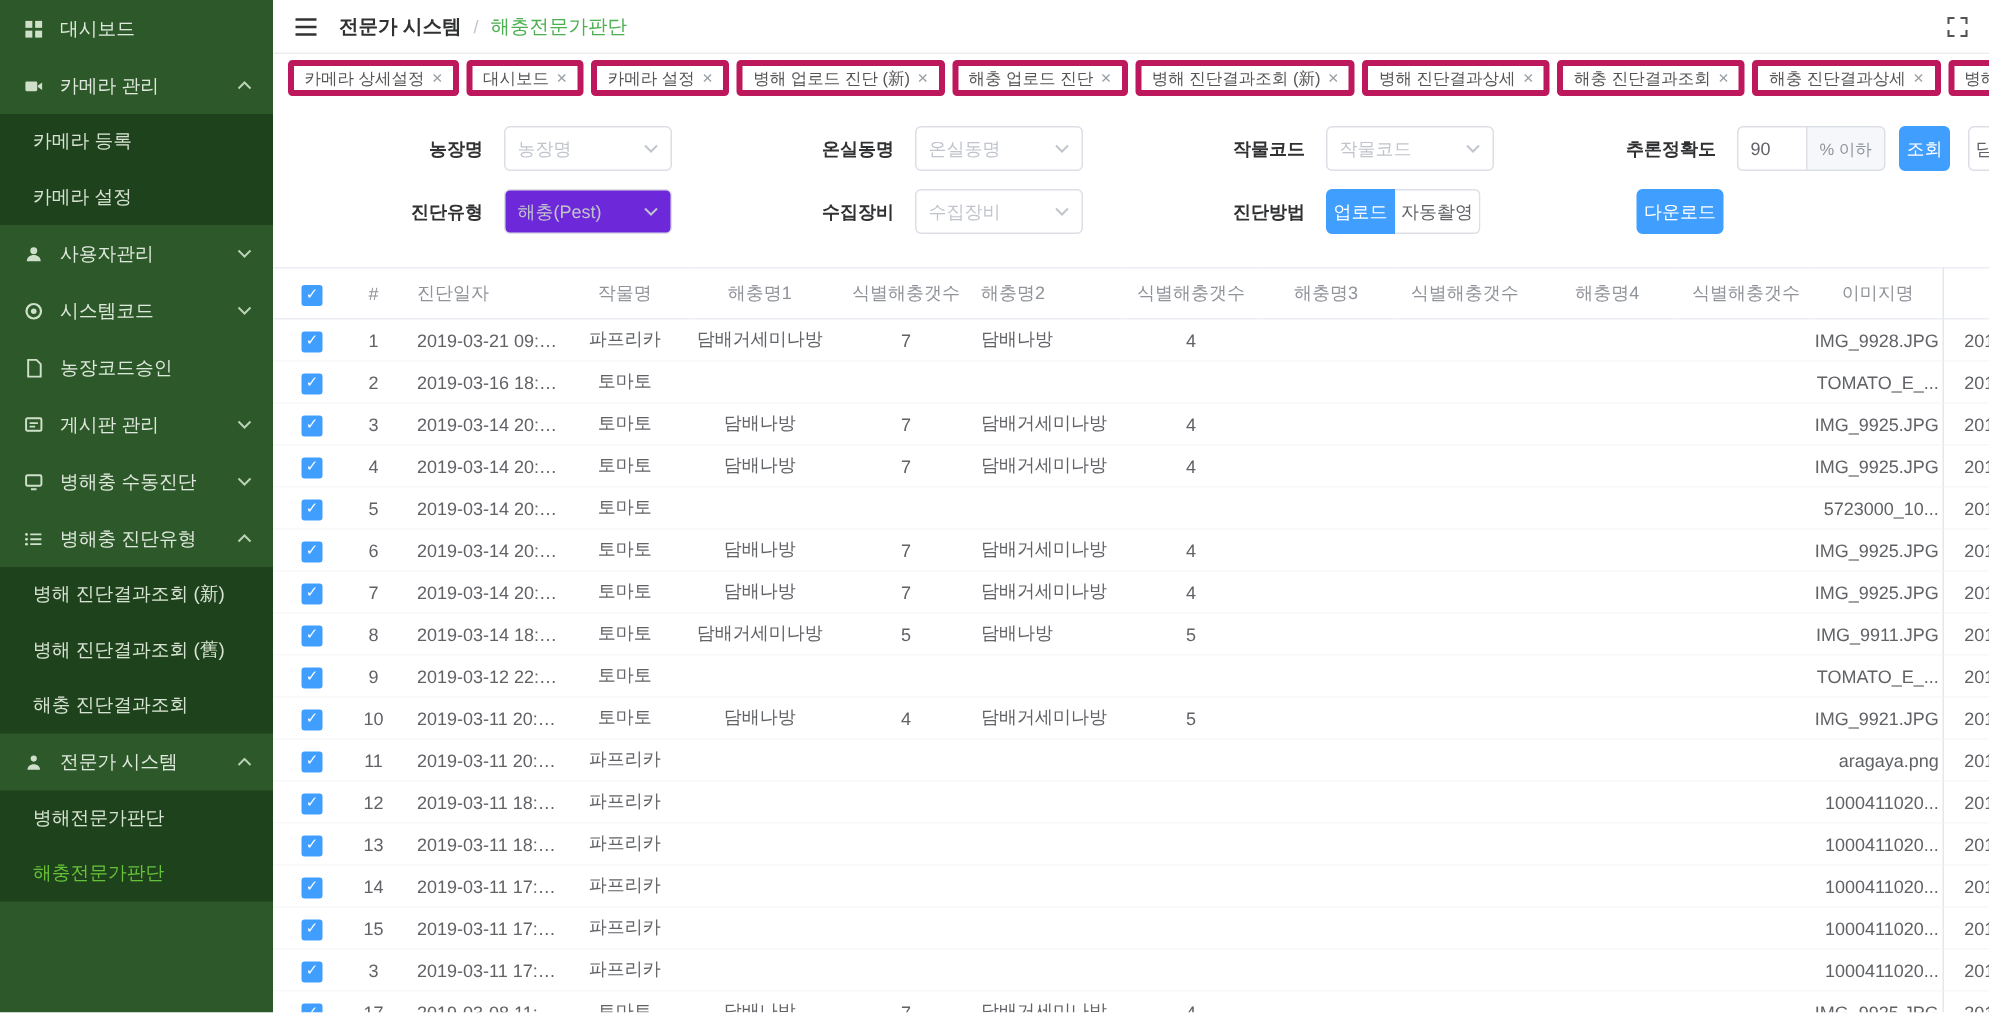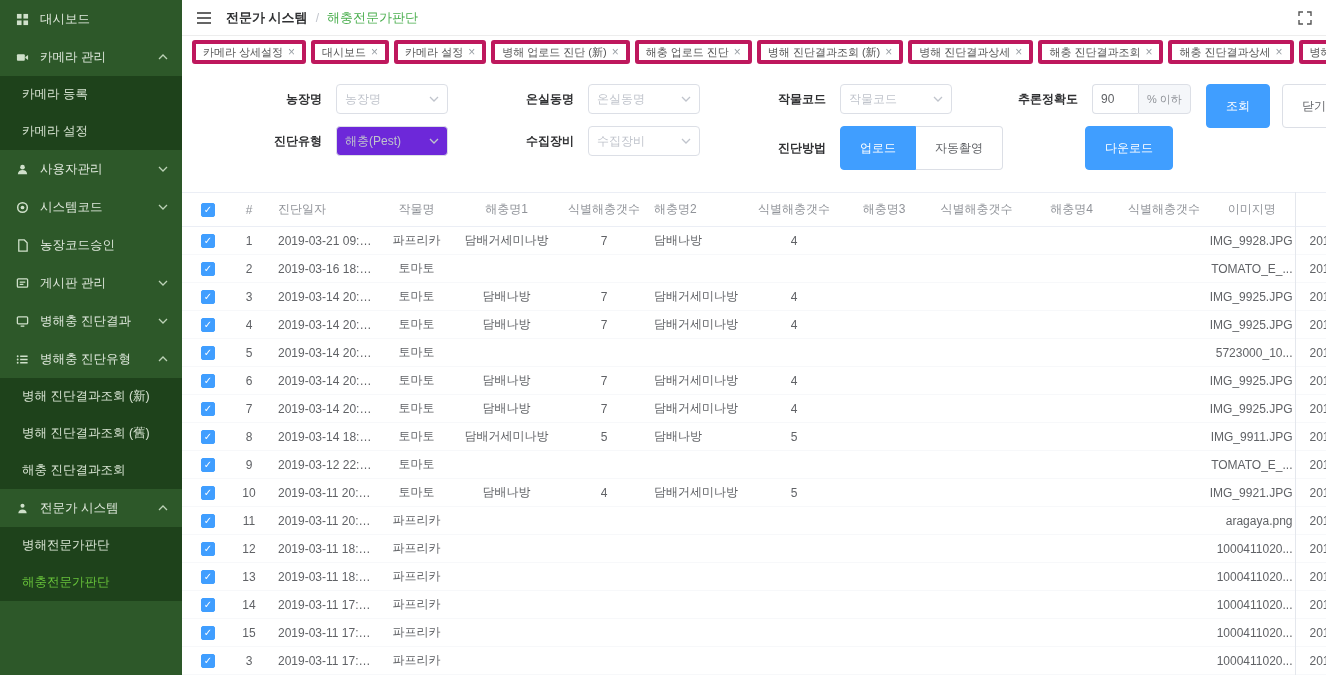--- a/index.html
+++ b/index.html
@@ -30,31 +30,31 @@
   .fullscreen { margin-left:auto; color:#555; display:inline-flex; cursor:pointer; }
   .fullscreen svg { width:14px; height:14px; }
 
   .tabbar { display:flex; align-items:center; gap:5px; padding:4px 10px; height:32px; flex-shrink:0; white-space:nowrap; overflow:hidden; }
   .tab { display:inline-flex; align-items:center; height:24px; padding:0 7px; border:4px solid #be185d; border-radius:3px; font-size:11px; color:#555; cursor:pointer; background:#fff; flex-shrink:0; }
   .tab-label { margin-right:5px; }
   .tab-close { color:#9aa0a6; font-size:12px; cursor:pointer; }
 
   
   .filters { position:relative; padding:16px 0 10px 0; flex-shrink:0; }
-  .frow { display:flex; align-items:flex-start; padding-left:64px; margin-bottom:12px; }
+  .frow { display:flex; align-items:flex-end; padding-left:64px; margin-bottom:12px;gap:22px; }
   .fgroup { display:flex; align-items:center; margin-right:50px; }
   .flabel { width:76px; text-align:right; font-weight:bold; color:#303133; margin-right:14px; font-size:12px; white-space:nowrap; }
   .sel { width:112px; height:30px; border:1px solid #dcdfe6; border-radius:4px; display:flex; align-items:center; padding:0 8px; background:#fff; cursor:pointer; }
   .sel .ph { flex:1; color:#c0c4cc; font-size:12px; overflow:hidden; white-space:nowrap; }
   .sel.disabled { background:#6d28d9; cursor:not-allowed; }
   .sel .caret { display:inline-flex; color:#c0c4cc; }
   .sel .caret svg { width:10px; height:6px; }
   .acc-input { width:46px; height:30px; border:1px solid #dcdfe6; border-right:none; border-radius:4px 0 0 4px; padding:0 8px; font-size:12px; color:#606266; outline:none; font-family:inherit; }
   .acc-suffix { height:30px; display:inline-flex; align-items:center; padding:0 8px; background:#f5f7fa; border:1px solid #dcdfe6; border-radius:0 4px 4px 0; color:#909399; font-size:11px; }
-  .btn { height:44px; padding:0 19px; border-radius:4px; font-size:12px; cursor:pointer; font-family:inherit; }
+  .btn { height:30px; padding:0 4px; border-radius:4px; font-size:12px; cursor:pointer; font-family:inherit; }
   .btn.primary { background:#409eff; border:1px solid #409eff; color:#fff; }
   .btn.plain { background:#fff; border:1px solid #dcdfe6; color:#606266; }
   .factions { position:absolute; top:16px; right:8px; display:flex; gap:12px; }
   .btn-close { margin-right:-28px; }
   .btn-group { display:inline-flex; }
   .btn-group .btn { border-radius:0; }
   .btn-group .btn:first-child { border-radius:4px 0 0 4px; }
   .btn-group .btn:last-child { border-radius:0 4px 4px 0; border-left:none; }
   .dl-btn { margin-left:82px; }
 
@@ -166,21 +166,21 @@
           </svg>
         </span>
       </div>
       <div class="sb-item">
         <span class="sb-icon">
           <svg viewBox="0 0 14 14">
             <rect x="1.5" y="2" width="11" height="7.5" rx="1" fill="none" stroke="currentColor" stroke-width="1.4"></rect>
             <path d="M5 12h4" stroke="currentColor" stroke-width="1.4" fill="none"></path>
           </svg>
         </span>
-        <span class="sb-label">병해충 진단결과</span>
+        <span class="sb-label">병해충 수동진단</span>
         <span class="sb-chev">
           <svg viewBox="0 0 10 6">
             <path d="M1 1l4 4 4-4" fill="none" stroke="currentColor" stroke-width="1.3"></path>
           </svg>
         </span>
       </div>
       <div class="sb-item">
         <span class="sb-icon">
           <svg viewBox="0 0 14 14">
             <path d="M4.5 3.5h8M4.5 7h8M4.5 10.5h8" stroke="currentColor" stroke-width="1.4" fill="none"></path>

